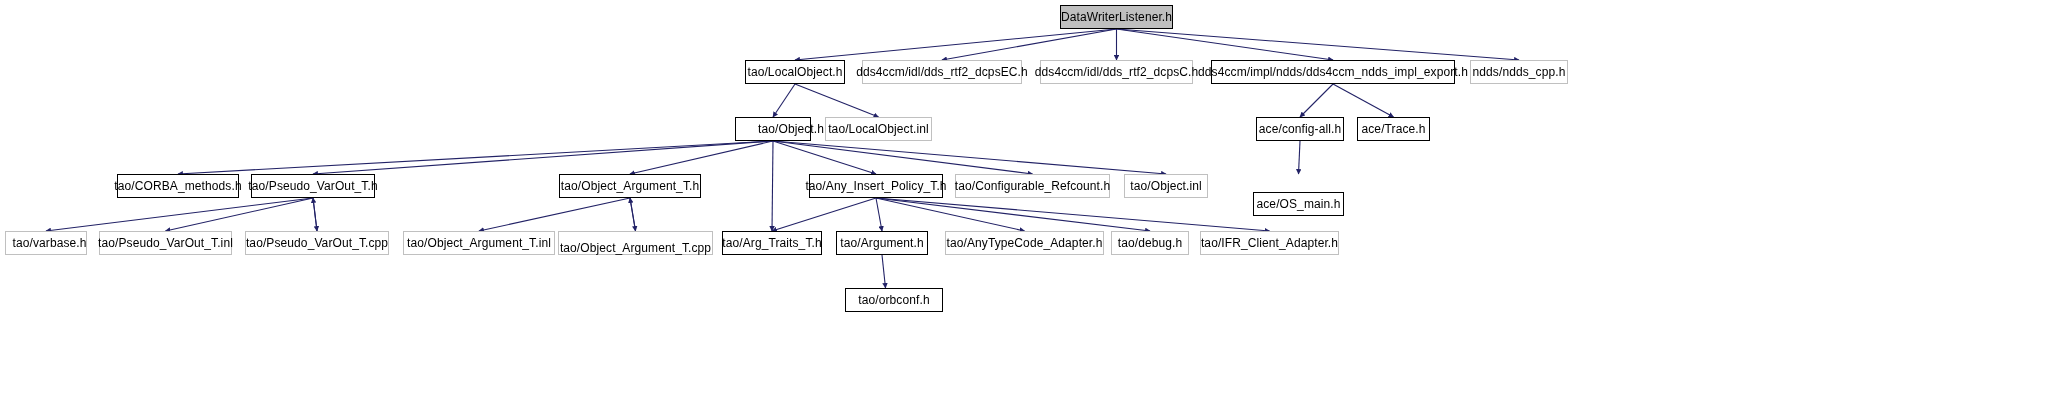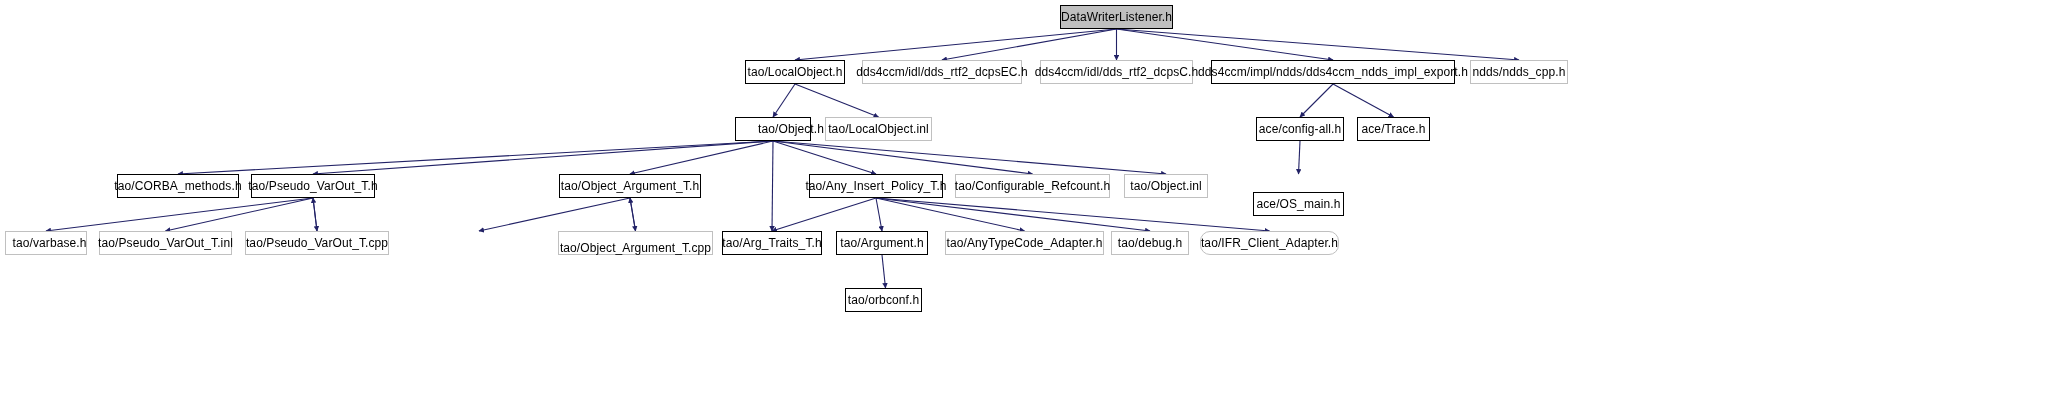--- a/index.html
+++ b/index.html
@@ -145,34 +145,37 @@
     </div>
     <div class="node" style="left: 5px; top: 231px; width: 82px; padding-left: 7px;">
       <span class="node-label">tao/varbase.h</span>
     </div>
     <div class="node" style="left: 99px; top: 231px; width: 133px;">
       <span class="node-label">tao/Pseudo_VarOut_T.inl</span>
     </div>
     <div class="node" style="left: 245px; top: 231px; width: 144px; align-items: center;">
       <span class="node-label">tao/Pseudo_VarOut_T.cpp</span>
     </div>
+    <div class="node" style="left: 403px; top: 231px; width: 152px;">
+      <span class="node-label">tao/Object_Argument_T.inl</span>
+    </div>
     <div class="node" style="left: 558px; top: 231px; width: 155px; align-items: flex-end;">
       <span class="node-label">tao/Object_Argument_T.cpp</span>
     </div>
     <div class="node emph-node" style="left: 722px; top: 231px; width: 100px;">
       <span class="node-label">tao/Arg_Traits_T.h</span>
     </div>
     <div class="node emph-node" style="left: 836px; top: 231px; width: 92px;">
       <span class="node-label">tao/Argument.h</span>
     </div>
     <div class="node" style="left: 945px; top: 231px; width: 159px;">
       <span class="node-label">tao/AnyTypeCode_Adapter.h</span>
     </div>
     <div class="node" style="left: 1111px; top: 231px; width: 78px;">
       <span class="node-label">tao/debug.h</span>
     </div>
-    <div class="node" style="left: 1200px; top: 231px; width: 139px; border-radius: 10px;">
+    <div class="node" style="left: 1200px; top: 231px; width: 139px;">
       <span class="node-label">tao/IFR_Client_Adapter.h</span>
     </div>
-    <div class="node emph-node" style="left: 845px; top: 288px; width: 77px; text-align: center;">
+    <div class="node emph-node" style="left: 845px; top: 288px; width: 98px; text-align: center;">
       <span class="node-label">tao/orbconf.h</span>
     </div>
   </div>
 
 </body></html>

